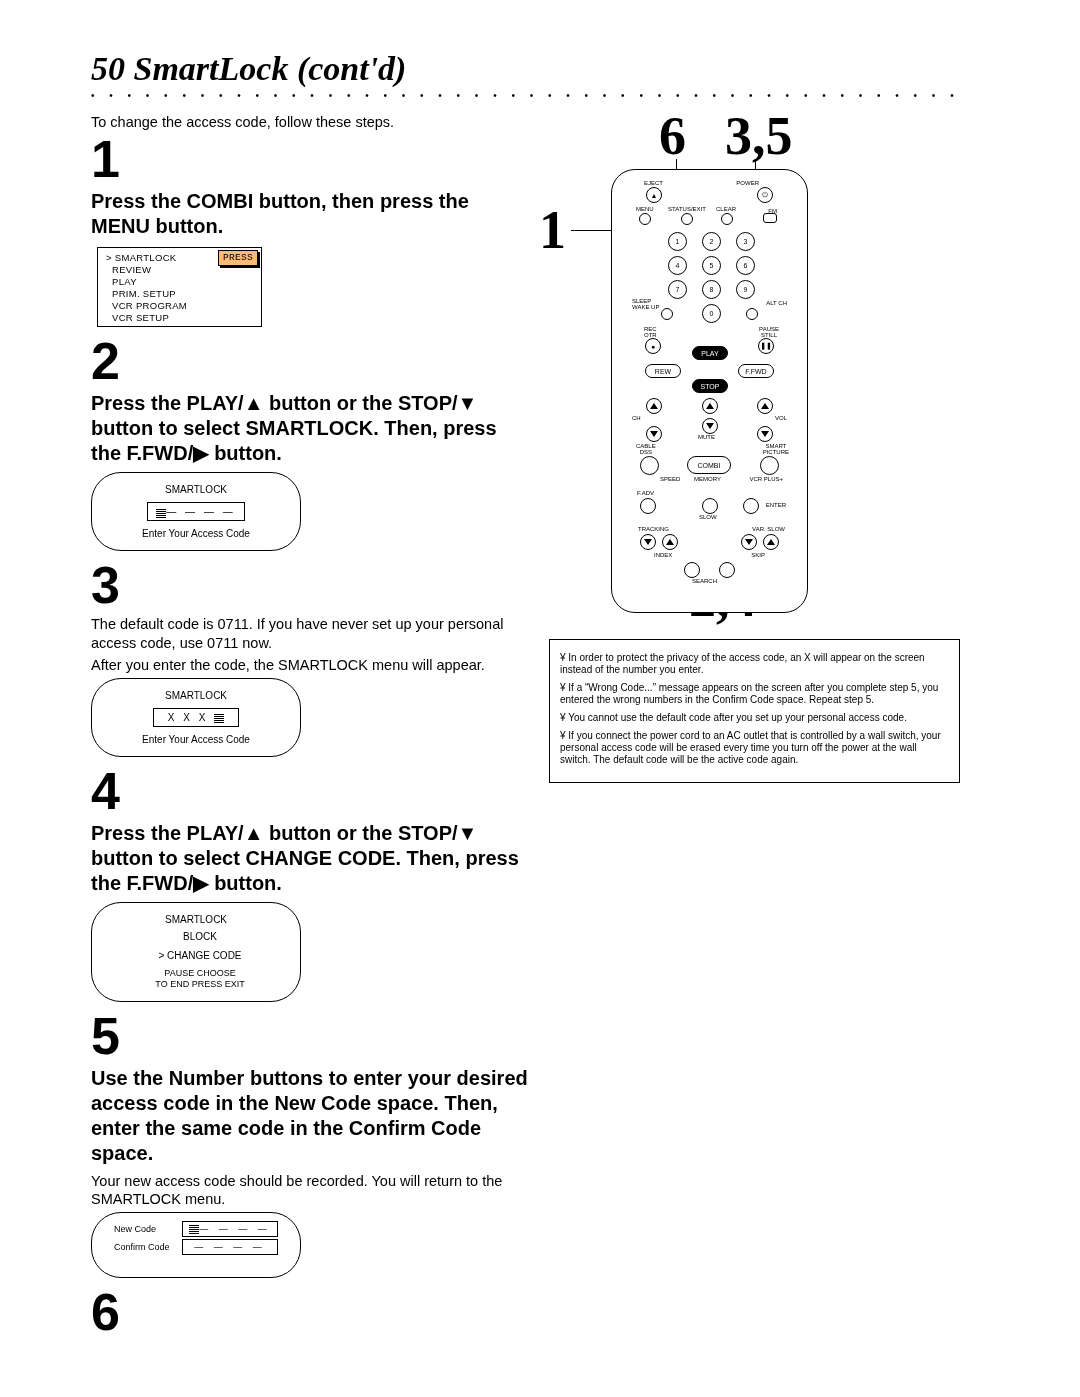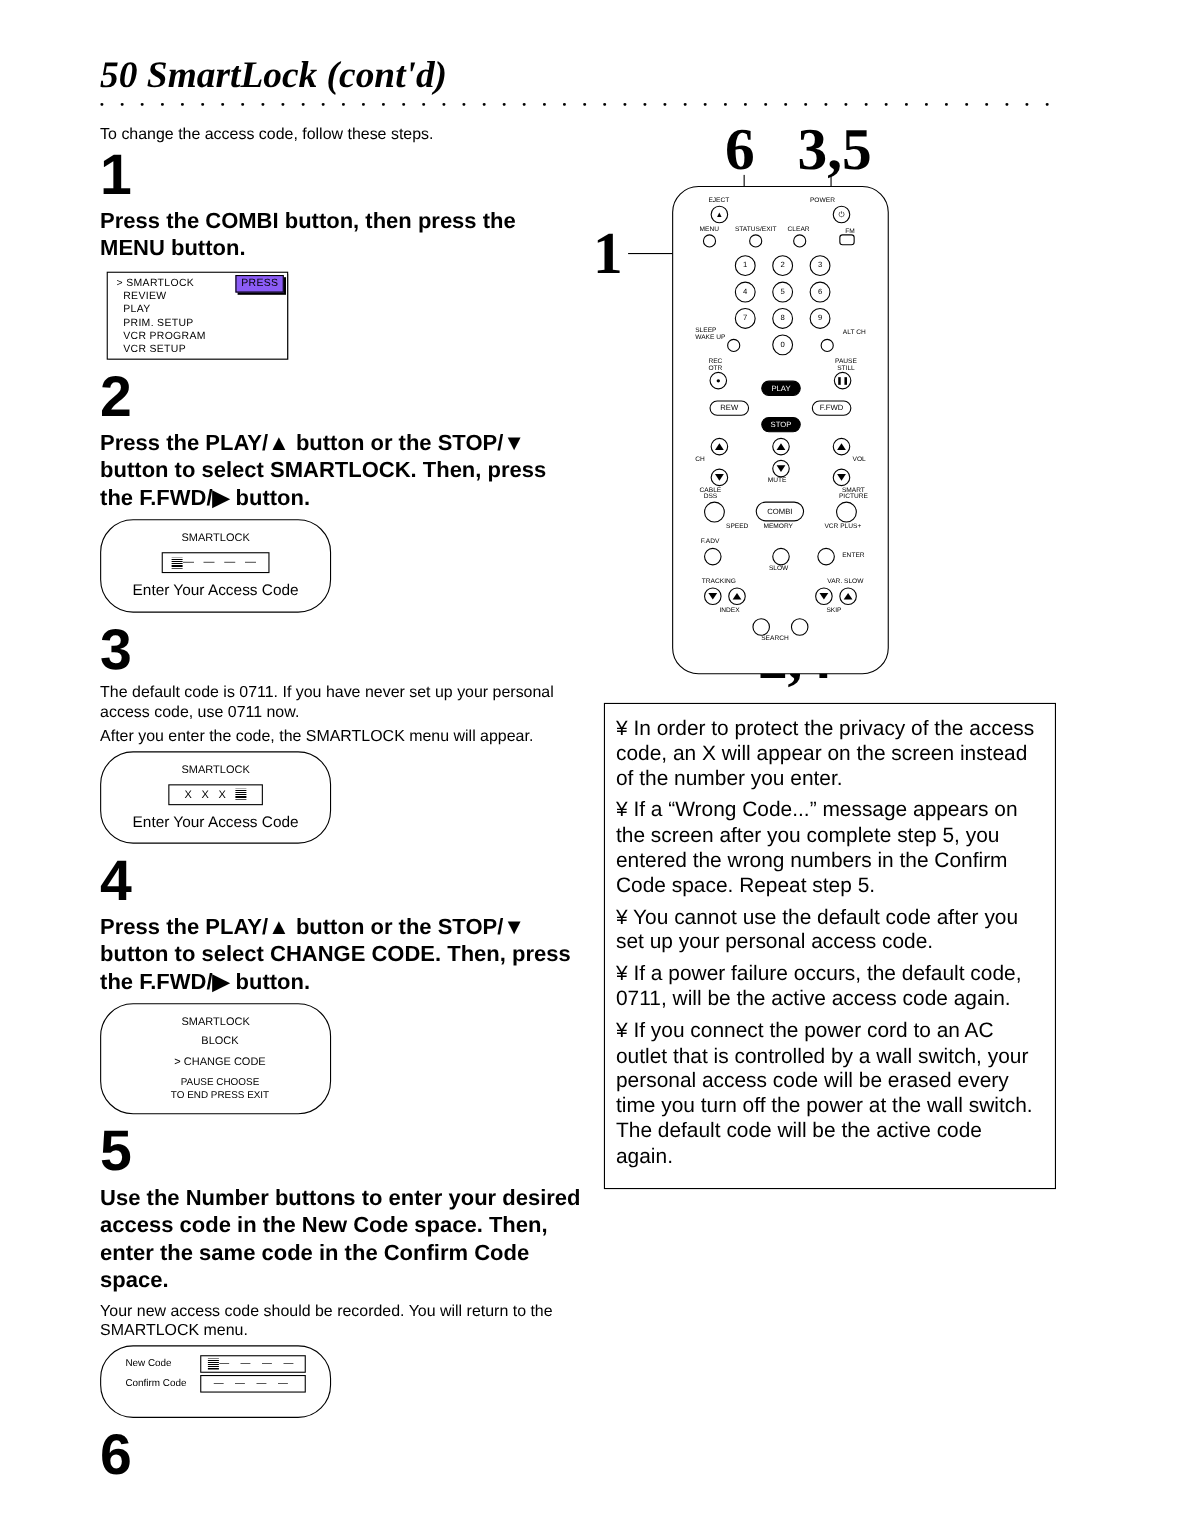--- a/index.html
+++ b/index.html
@@ -81,23 +81,24 @@
     letter-spacing: 0.3px;
     margin-left: -4px;
     margin-top: -4px;
     position: relative;
   }
   .osd .item { padding-left: 4px; }
   .press-tag {
     position: absolute;
     top: 2px; right: 3px;
     border: 1px solid #000;
-    background: #8b5cf6;
+    background: #fdba74;
     padding: 1px 4px;
     box-shadow: 2px 2px 0 #000;
+    font-family: Liberation Mono, monospace;
   }
   
   .screen {
     border: 1px solid #000;
     border-radius: 30px;
     width: 180px;
     padding: 10px 14px;
     margin: 4px 0 8px 0;
     font-family: "Arial Narrow", Arial, sans-serif;
     font-size: 10px;
@@ -106,21 +107,21 @@
   }
   .screen .title { margin-bottom: 4px; }
   .screen .inputbox {
     border: 1px solid #000;
     display: inline-block;
     padding: 2px 8px;
     margin: 2px 0;
     letter-spacing: 3px;
     min-width: 68px;
   }
-  .screen .prompt { margin-top: 4px; font-size: 14px; }
+  .screen .prompt { margin-top: 4px; font-size: 10px; }
   .screen .leftalign { text-align: center; padding-left: 8px; }
   .screen .row { display:flex; align-items:center; gap:6px; font-size:9px; text-align:left; margin:2px 8px; }
   .screen .row .box { flex:1; border:1px solid #000; height:14px; display:flex; align-items:center; justify-content:center; letter-spacing:4px; }
   .cursor {
     display: inline-block;
     width: 10px; height: 10px;
     background: repeating-linear-gradient(0deg,#000,#000 1px,#fff 1px,#fff 2px);
     vertical-align: middle;
   }
   
@@ -198,21 +199,21 @@
     background:#ddd;
     border-bottom:1px solid #000;
     font-family: Georgia, serif;
     font-style: italic;
     font-weight: bold;
     font-size: 18px;
     padding: 2px 8px 4px 8px;
   }
   .hints-body {
     padding: 6px 10px 10px 10px;
-    font-size: 19px;
+    font-size: 10px;
     line-height: 1.2;
   }
   .hints-body p {
     margin: 6px 0;
   }
 </style>
 </head>
 <body>
 
 <div class="page">
@@ -417,19 +418,18 @@
           <div class="rbtn med" style="position:absolute;top:72px;right:72px"></div>
           <div class="rlabel" style="top:88px;left:80px">SEARCH</div>
         </div>
       </div>
 
       <div class="hints">
         <div class="hints-body">
           <p>¥ <span>In order to protect the privacy of the access code, an X will appear on the screen instead of the number you enter.</span></p>
           <p>¥ <span>If a “Wrong Code...” message appears on the screen after you complete step 5, you entered the wrong numbers in the Confirm Code space. Repeat step 5.</span></p>
           <p>¥ <span>You cannot use the default code after you set up your personal access code.</span></p>
-          <p>¥ <span>If a power failure occurs, the default code, 0711, will be the active access code again.</span></p>
           <p>¥ <span>If you connect the power cord to an AC outlet that is controlled by a wall switch, your personal access code will be erased every time you turn off the power at the wall switch. The default code will be the active code again.</span></p>
         </div>
       </div>
     </div>
   </div>
 </div>
 
 </body></html>

